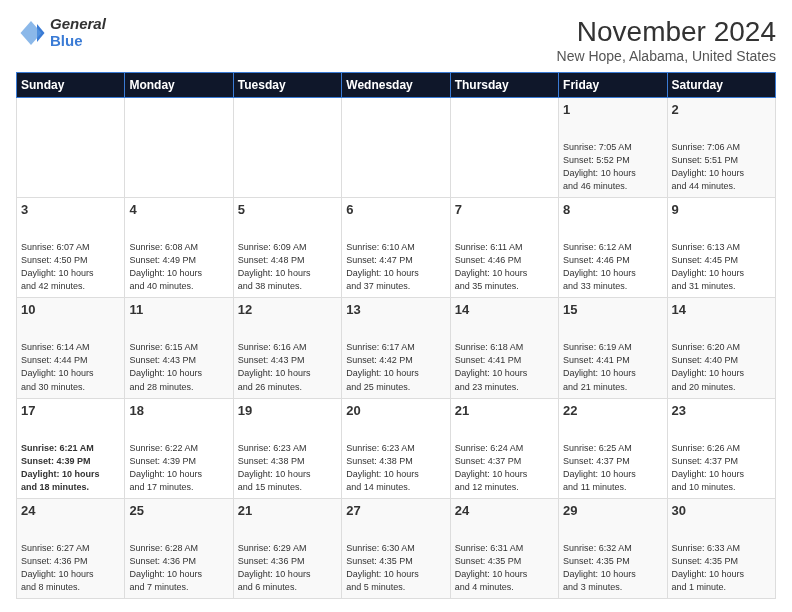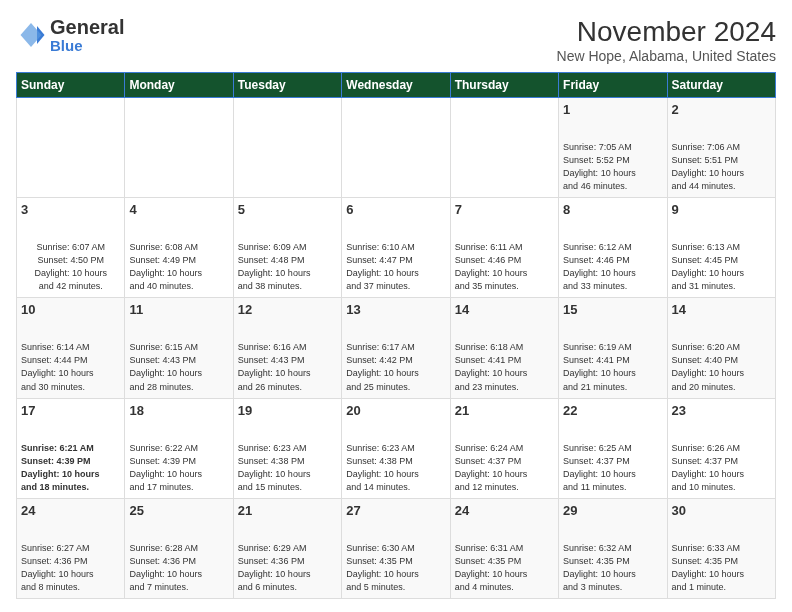--- a/index.html
+++ b/index.html
@@ -19,36 +19,36 @@
     .logo {
       display: flex;
       align-items: center;
       gap: 4px;
     }
     .logo-text {
       display: flex;
       flex-direction: column;
       line-height: 1.1;
     }
-    .logo-general { font-size: 20px; font-weight: bold; color: #333; }
+    .logo-general { font-size: 15px; font-weight: bold; color: #333; font-style: italic; }
     .logo-blue { font-size: 15px; font-weight: bold; color: #3a7bd5; }
     .logo-icon {
       width: 30px;
       height: 30px;
     }
     .title-block { text-align: right; }
     .month-title { font-size: 28px; color: #333; font-weight: 300; }
     .location { font-size: 14px; color: #555; }
     table {
       width: 100%;
       border-collapse: collapse;
       table-layout: fixed;
     }
     thead th {
-      background: #14532d;
+      background: #0f172a;
       color: #fff;
       font-size: 12px;
       font-weight: bold;
       padding: 5px 4px;
       text-align: left;
       border: 1px solid #3a7bd5;
     }
     tbody td {
       vertical-align: top;
       border: 1px solid #ddd;
@@ -124,21 +124,21 @@
           <span class="day-num">2</span>
           <div class="day-info" style="white-space: pre-line;">Sunrise: 7:06 AM
 Sunset: 5:51 PM
 Daylight: 10 hours
 and 44 minutes.</div>
         </td>
       </tr>
       <tr>
         <td>
           <span class="day-num">3</span>
-          <div class="day-info" style="white-space: pre-line; text-align: center;">Sunrise: 6:07 AM
+          <div class="day-info" style="white-space: pre-line;">Sunrise: 6:07 AM
 Sunset: 4:50 PM
 Daylight: 10 hours
 and 42 minutes.</div>
         </td>
         <td>
           <span class="day-num">4</span>
           <div class="day-info" style="white-space: pre-line;">Sunrise: 6:08 AM
 Sunset: 4:49 PM
 Daylight: 10 hours
 and 40 minutes.</div>

